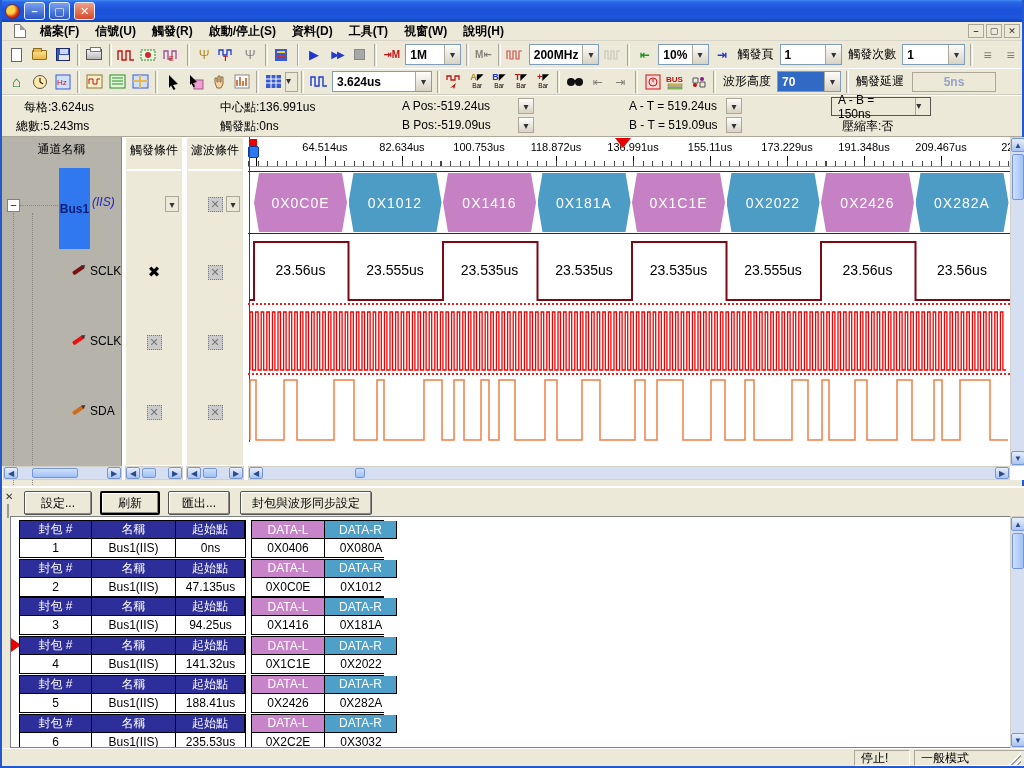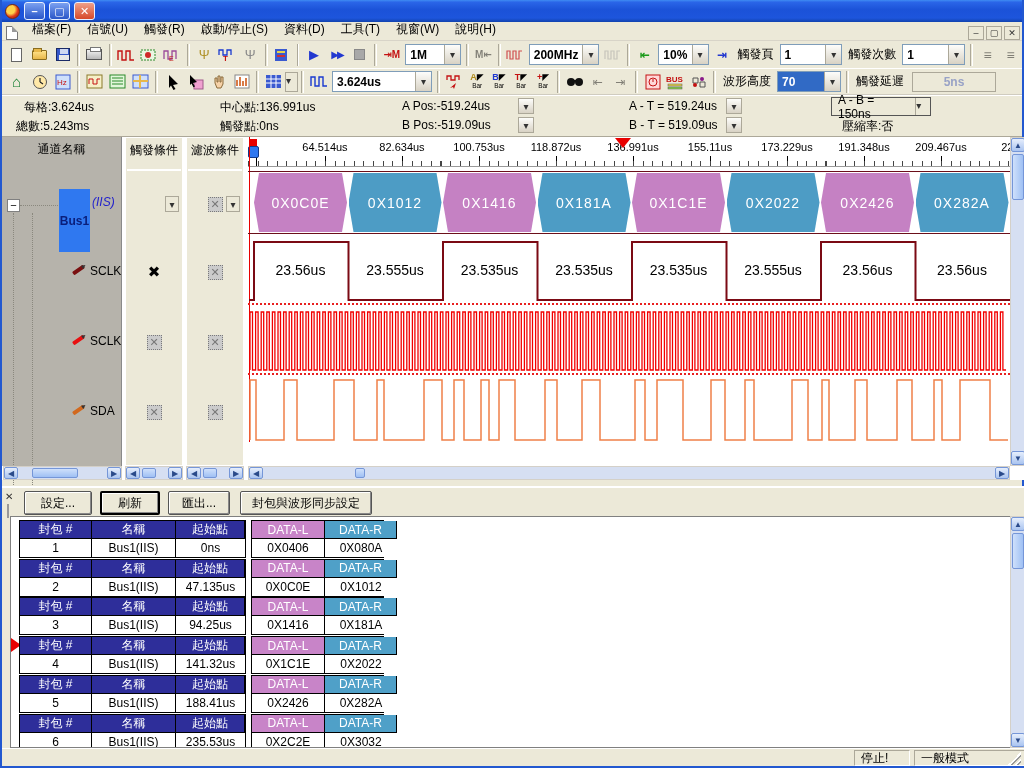--- a/index.html
+++ b/index.html
@@ -11,21 +11,21 @@
     padding:0 3px;background:linear-gradient(180deg,#3f8cf3 0%,#2a65e8 10%,#1b52d8 45%,#1d55dc 82%,#1143ae 100%);}
   .appico{width:15px;height:15px;border-radius:50%;background:radial-gradient(circle at 35% 35%,#ffd24a 0 35%,#e03a1a 60%,#8a1206);border:1px solid #7a2a10;}
   .title-text{flex:1;color:#fff;font-weight:bold;font-size:13px;text-shadow:1px 1px 1px #0a2a7a;white-space:nowrap;overflow:hidden;}
   .wb{width:21px;height:18px;border-radius:3px;border:1px solid #e8f0ff;display:flex;align-items:center;justify-content:center;
       color:#fff;font-size:11px;font-weight:bold;line-height:1;}
   .wb-min{background:linear-gradient(#7ba1f0,#2a56c8);}
   .wb-res{background:linear-gradient(#7ba1f0,#2a56c8);}
   .wb-close{background:linear-gradient(#f0a089,#d6492a);}
   .wb-min::before{content:"–";} .wb-res::before{content:"▢";} .wb-close::before{content:"✕";}
   
-  .menubar{position:absolute;left:0;top:22px;width:100%;height:19px;display:flex;align-items:flex-end;background:#ece9d8;border-bottom:1px solid #d8d4c8;padding-left:2px;}
+  .menubar{position:absolute;left:0;top:22px;width:100%;height:19px;display:flex;align-items:center;background:#ece9d8;border-bottom:1px solid #d8d4c8;padding-left:10px;font-weight:bold;}
   .doc-ico{width:12px;height:14px;background:#fff;border:1px solid #777;margin:0 6px 0 2px;position:relative;}
   .doc-ico::before{content:"";position:absolute;right:-1px;top:-1px;border:3px solid #ece9d8;border-left-color:#999;border-bottom-color:#999;}
   .menu-item{padding:2px 8px;cursor:default;}
   .menu-spacer{flex:1;}
   .mdib{width:16px;height:14px;margin-right:2px;border:1px solid #aca899;background:#ece9d8;font-size:9px;display:flex;align-items:center;justify-content:center;color:#333;}
   
   .tb{position:absolute;left:0;width:100%;display:flex;align-items:center;background:#ece9d8;padding-left:3px;}
   #tb1{top:41px;height:28px;border-bottom:1px solid #fff;}
   #tb2{top:69px;height:26px;border-bottom:1px solid #d0ccc0;}
   .sep{width:3px;height:22px;border-left:1px solid #aca899;border-right:1px solid #fff;margin:0 3px;}
@@ -65,21 +65,21 @@
   #trigcol{left:123px;width:58px;} #filtcol{left:184px;width:58px;}
   .ccell{position:absolute;left:1px;right:1px;background:#ece9d8;border-top:2px solid #fff;display:flex;align-items:center;justify-content:center;}
   .hatch{width:15px;height:15px;background:#cbcbcb;border:1px dotted #7a7a7a;color:#777;font-size:11px;line-height:13px;text-align:center;}
   .hatch::before{content:"✕";}
   .xmark{font-size:15px;font-weight:bold;color:#000;}
   .xmark::before{content:"✖";}
   .cellarrow{position:absolute;right:2px;top:50%;margin-top:-8px;width:14px;height:16px;border:1px solid #aca899;background:#ece9d8;display:flex;align-items:center;justify-content:center;}
   .tree-exp{position:absolute;left:5px;top:62px;width:13px;height:13px;background:#fff;border:1px solid #808080;font-size:11px;line-height:11px;text-align:center;}
   .dotline{position:absolute;border-top:1px dotted #8a887e;}
   .dotvert{position:absolute;border-left:1px dotted #8a887e;}
-  .busbox{position:absolute;left:57px;top:31px;width:31px;height:63px;background:#2f78f0;color:#0a1e7a;font-weight:bold;display:flex;align-items:center;justify-content:center;font-size:12px;margin-top:21px;}
+  .busbox{position:absolute;left:57px;top:31px;width:31px;height:81px;background:#2f78f0;color:#0a1e7a;font-weight:bold;display:flex;align-items:center;justify-content:center;font-size:12px;}
   .bustype{position:absolute;left:90px;top:58px;color:#2222cc;font-size:12px;font-style:italic;}
   .chanrow{position:absolute;left:0;width:242px;height:70px;}
   .chanrow .cname{position:absolute;left:88px;top:26px;font-size:12px;color:#000;}
   .pen{position:absolute;left:70px;top:30px;width:13px;height:4px;transform:rotate(-35deg);border-radius:1px;}
   .pen::after{content:"";position:absolute;right:-4px;top:0;border:2px solid transparent;border-left:4px solid #333;}
   .chanrow .ct,.chanrow .cf{position:absolute;top:0;height:68px;display:flex;align-items:center;justify-content:center;background:#ece9d8;}
   .chanrow .ct{left:124px;width:56px;} .chanrow .cf{left:185px;width:56px;}
   
   #wpanel{position:absolute;left:246px;top:0;width:762px;height:329px;background:#fff;overflow:hidden;}
   .rlabel{position:absolute;top:4px;width:80px;text-align:center;font-size:11px;white-space:nowrap;}

